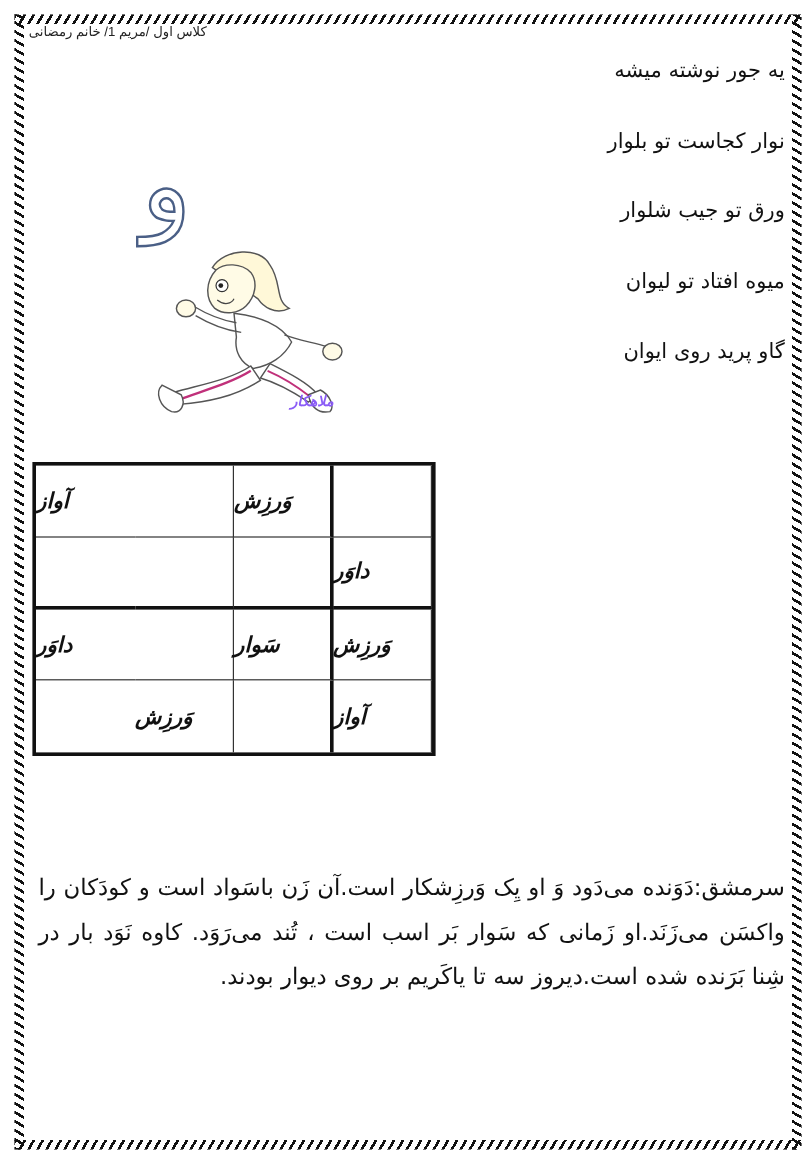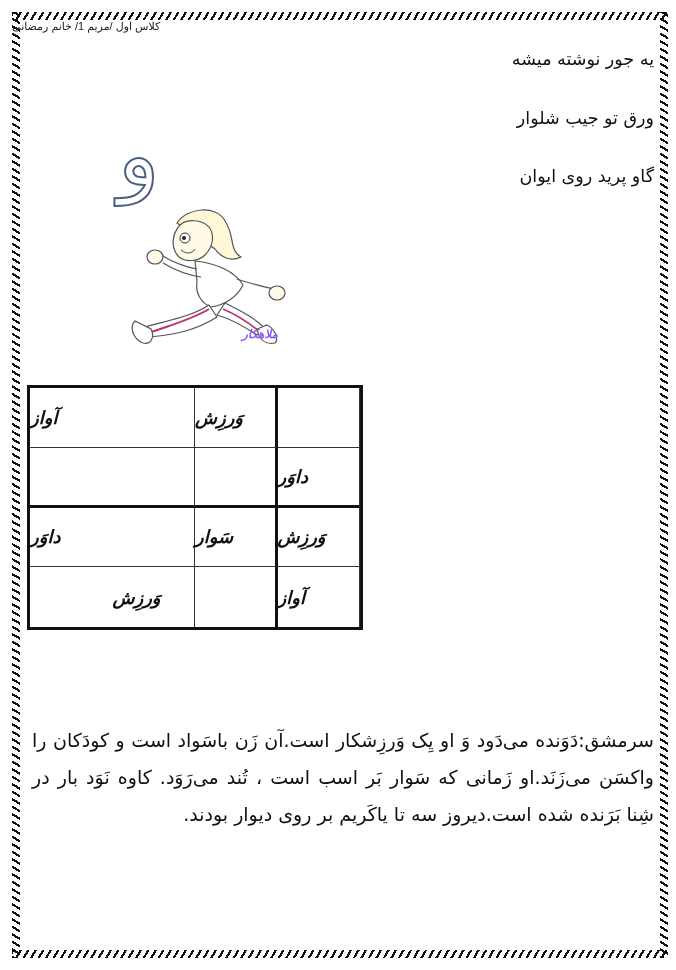--- a/index.html
+++ b/index.html
@@ -7,21 +7,21 @@
          font-family:"DejaVu Sans", sans-serif; color:#111; }
   .frame { position:absolute; left:12px; top:12px; width:656px; height:946px; }
   .rope { position:absolute; }
   .rope.top, .rope.bottom { left:0; right:0; height:8px;
     background:repeating-linear-gradient(120deg, #111 0 2.2px, transparent 2.2px 6.5px); }
   .rope.top { top:0; } .rope.bottom { bottom:0; }
   .rope.left, .rope.right { top:0; bottom:0; width:8px;
     background:repeating-linear-gradient(30deg, #111 0 2.2px, transparent 2.2px 6.5px); }
   .rope.left { left:0; } .rope.right { right:0; }
 
-  .header-note { position:absolute; left:12px; top:20px; font-size:11px;
+  .header-note { position:absolute; left:24px; top:20px; font-size:11px;
     font-family:"Liberation Sans", sans-serif; direction:rtl; color:#222; }
 
   .poem { position:absolute; right:22px; top:44px; direction:rtl; text-align:right;
     font-family:"DejaVu Sans", sans-serif; font-size:17.5px; font-weight:500; }
   .poem .line { height:58.5px; line-height:30px; white-space:nowrap; }
 
   .big-letter { position:absolute; left:118px; top:112px; font-size:86px; line-height:1;
     font-family:"DejaVu Serif", serif; color:#fff;
     -webkit-text-stroke:2px #4a5f86; direction:rtl; }
 
@@ -51,21 +51,23 @@
   <div class="rope top"></div>
   <div class="rope bottom"></div>
   <div class="rope left"></div>
   <div class="rope right"></div>
 </div>
 
 <div class="header-note">کلاس اول /مریم 1/ خانم رمضانی</div>
 
 <div class="poem">
   <div class="line">یه جور نوشته میشه</div>
+  <div class="line">نوار کجاست تو بلوار</div>
   <div class="line">ورق تو جیب شلوار</div>
+  <div class="line">میوه افتاد تو لیوان</div>
   <div class="line">گاو پرید روی ایوان</div>
 </div>
 
 <div class="big-letter">و</div>
 
 <svg class="runner" viewBox="0 0 180 150">
 
   <path d="M52 18 C62 2, 92 0, 100 16 C110 30, 104 46, 116 52 C104 58, 94 50, 90 44 Z" fill="#fff8d8" stroke="#555" stroke-width="1.2"></path>
 
   <path d="M55 20 C46 30, 46 44, 54 52 C62 58, 74 56, 80 50 C88 42, 90 30, 84 22 C76 14, 62 14, 55 20 Z" fill="#fffbe6" stroke="#555" stroke-width="1.2"></path>

